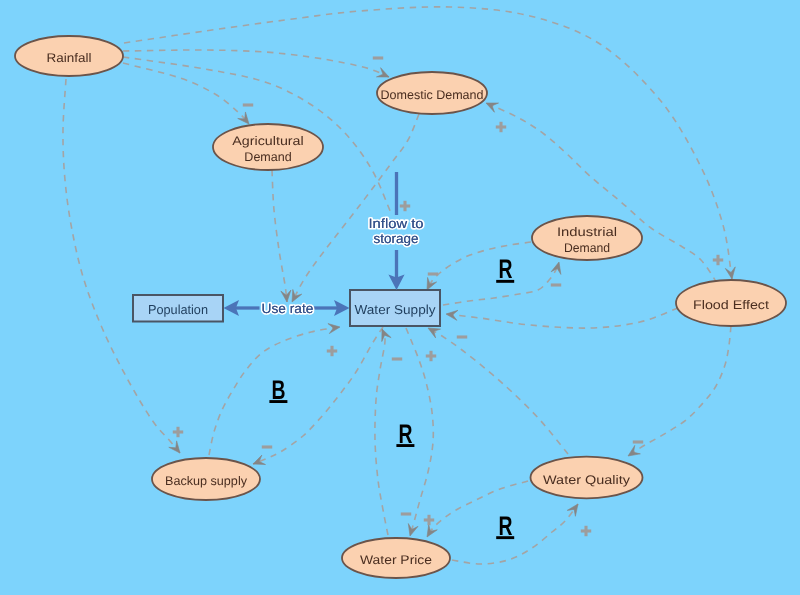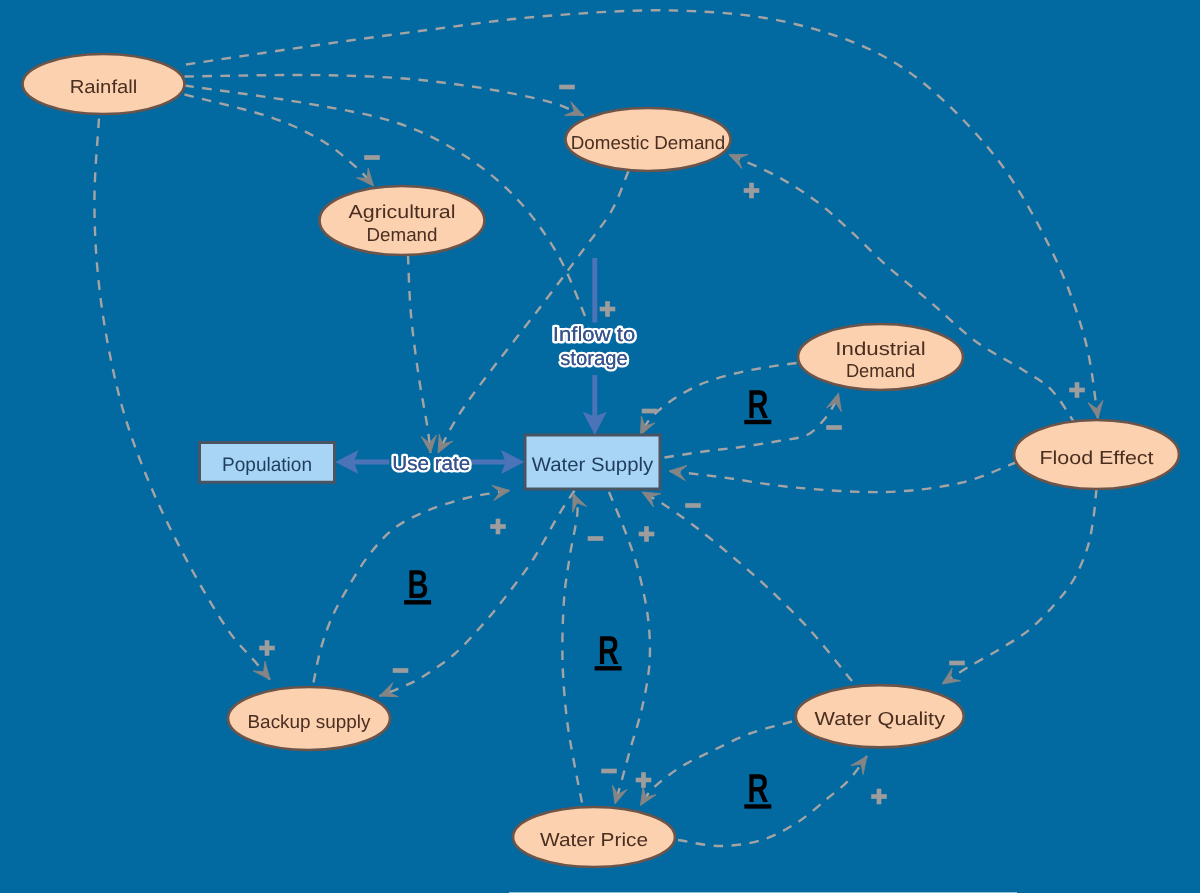--- a/index.html
+++ b/index.html
@@ -1,19 +1,19 @@
 <!DOCTYPE html>
 <html><head>
 <meta charset="utf-8">
 <title>Causal Loop Diagram</title>
 <style>
   html,body{margin:0;padding:0;background:#ffffff;-webkit-font-smoothing:antialiased;text-rendering:geometricPrecision;}
   svg text{-webkit-font-smoothing:antialiased;}
   body{width:800px;height:595px;overflow:hidden;font-family:"Liberation Sans",sans-serif;}
-  #stage{position:relative;width:800px;height:595px;background:#0369a1;}
+  #stage{position:relative;width:800px;height:595px;background:#7dd3fc;}
   svg{display:block;}
   .nodelabel{font-family:"Liberation Sans",sans-serif;font-size:12.5px;fill:#4A2E20;}
   .boxlabel{font-family:"Liberation Sans",sans-serif;font-size:13px;fill:#1F3D5C;}
   .flowlabel{font-family:"Liberation Sans",sans-serif;font-size:13.5px;fill:#36538C;}
   .sign-sr{font-size:0.01px;fill:none;}
   .loop{font-family:"Liberation Sans",sans-serif;font-size:27px;fill:#000;font-weight:bold;}
 </style>
 </head>
 <body>
 

